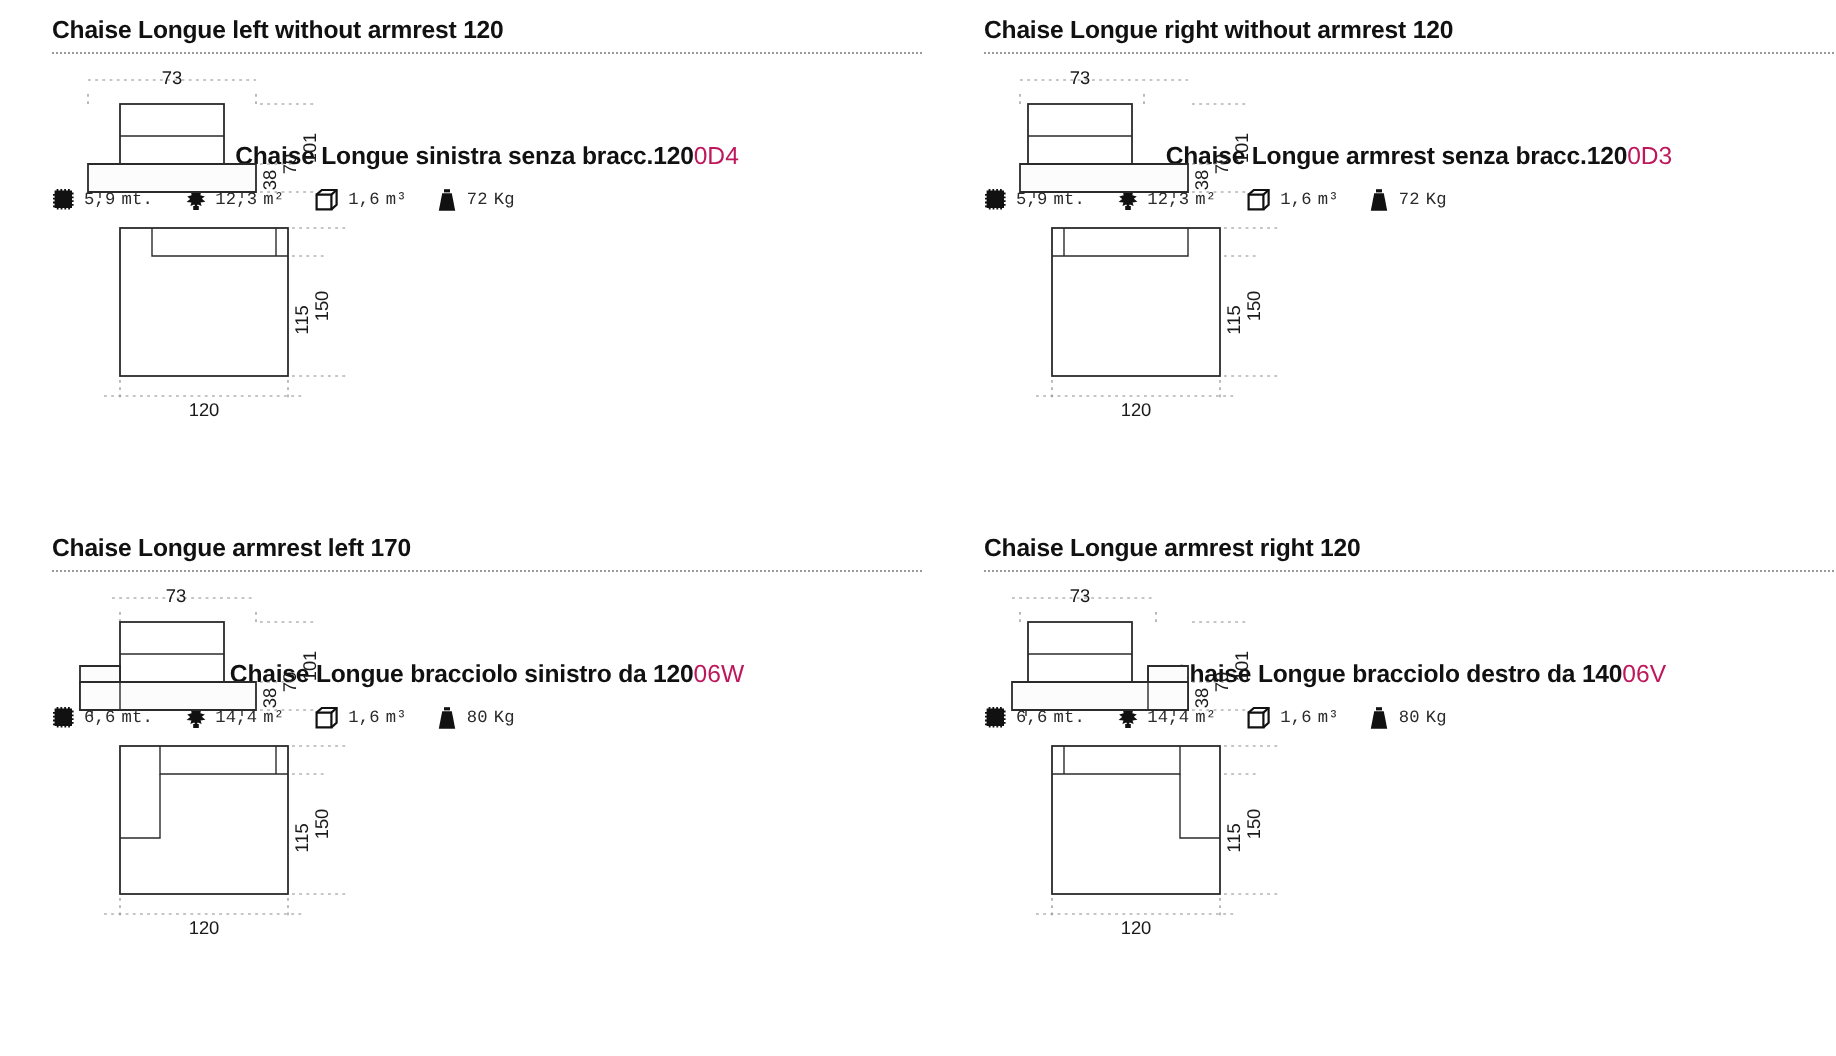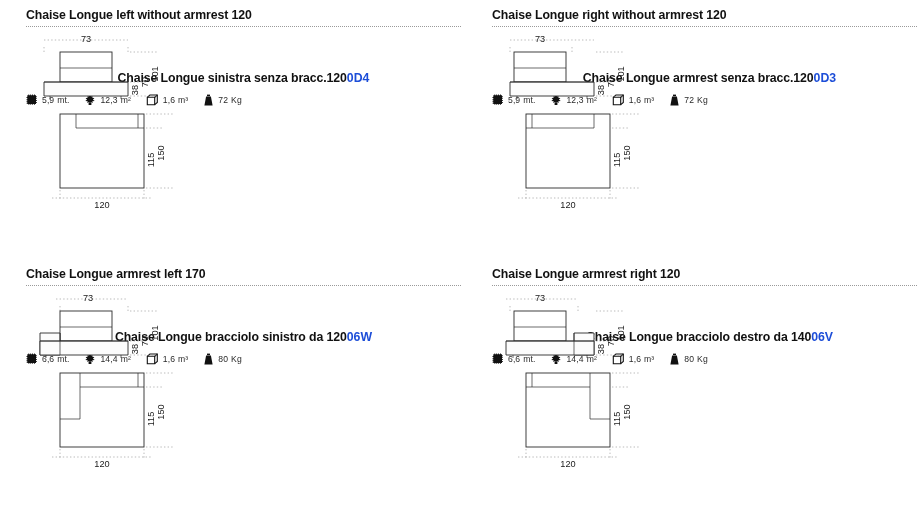--- a/index.html
+++ b/index.html
@@ -29,26 +29,26 @@
     border-top:1.4px dotted #9a9a9a;
   }
   .title-row{
     display:flex;justify-content:center;align-items:baseline;margin-top:43px;
   }
   .title-it{
     font-size:12.3px;font-weight:bold;letter-spacing:-0.1px;
     line-height:15px;color:#111;white-space:nowrap;
   }
   .code{
-    font-size:12.3px;font-weight:bold;color:#1d4ed8;letter-spacing:0px;
+    font-size:12.3px;font-weight:normal;color:#be185d;letter-spacing:0px;
   }
 
   
   .specs{display:flex;align-items:center;margin-top:7px;height:14px;}
-  .spec{display:flex;align-items:center;margin-right:15px;}
+  .spec{display:flex;align-items:center;margin-right:15px;font-family:Liberation Mono, monospace;}
   .spec .ic{display:block;margin-right:4px;flex:0 0 auto;}
   .spec .tx{font-size:8.6px;color:#2a2a2a;white-space:nowrap;letter-spacing:0.1px;}
 
   
   .draw{position:absolute;text-decoration:underline;}
   .d-elev{left:0px;top:26px;}
   .d-plan{left:16px;top:100px;}
   .dimtext-b{
     font-size:9.2px;fill:#1a1a1a;font-weight:normal;
     font-family:"Liberation Sans", sans-serif;

